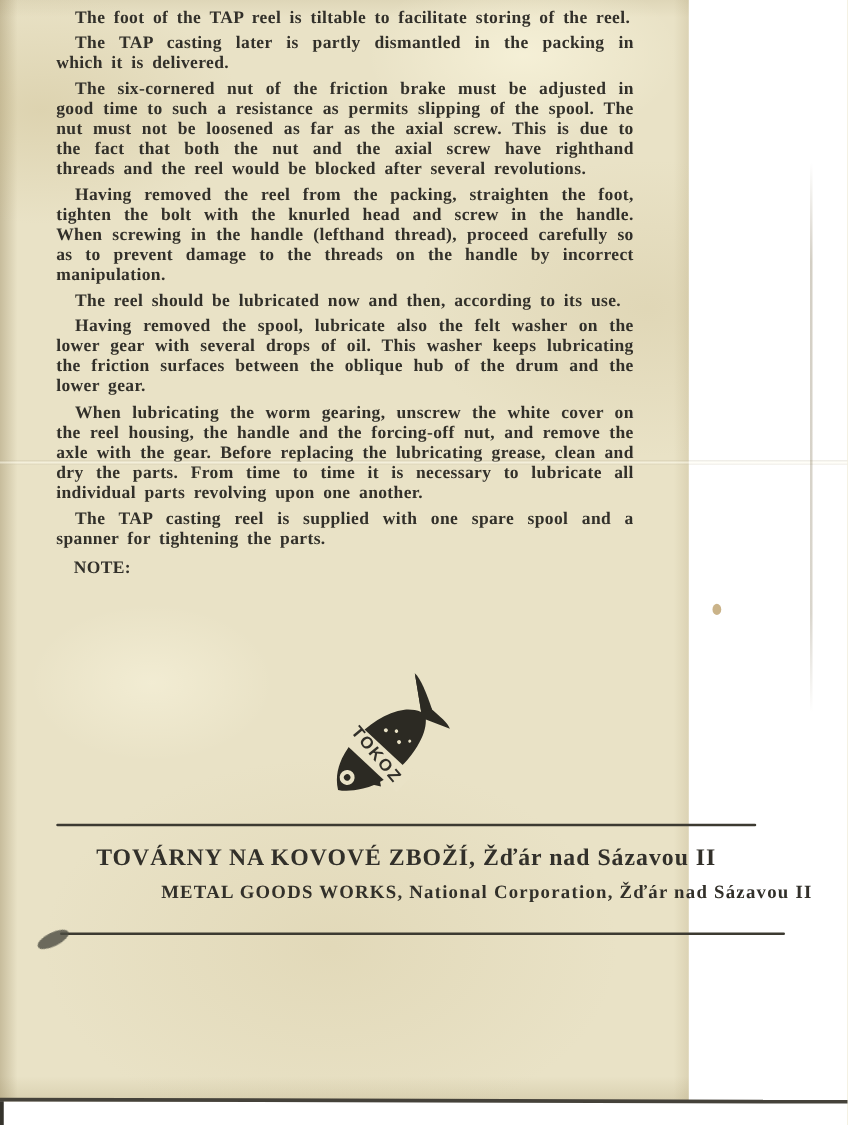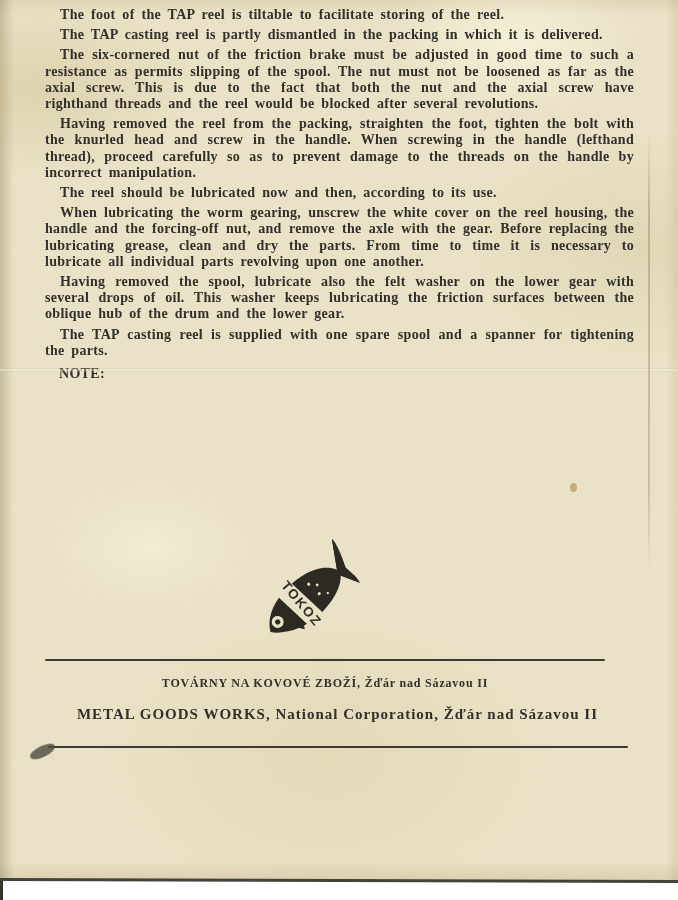--- a/index.html
+++ b/index.html
@@ -3,21 +3,21 @@
 <meta charset="utf-8">
 <style>
   html, body { margin:0; padding:0; }
   body {
     width:678px; height:900px; position:relative; overflow:hidden;
     background:#ffffff;
     font-family:"Liberation Serif", serif;
     --paper:#e9e2c6; --ink:#32302a;
   }
   .paper {
-    position:absolute; left:0; top:0; width:678px; height:881px;
+    position:absolute; left:0; top:0; width:551px; height:881px;
     background-color:var(--paper);
     background-image:
       radial-gradient(230px 130px at 6% 10%, rgba(196,180,130,.32), transparent 70%),
       radial-gradient(260px 170px at 94% 28%, rgba(198,183,138,.26), transparent 70%),
       radial-gradient(320px 210px at 48% 86%, rgba(203,188,143,.24), transparent 72%),
       radial-gradient(180px 100px at 76% 5%, rgba(255,251,228,.55), transparent 70%),
       radial-gradient(140px 90px at 22% 62%, rgba(255,251,230,.40), transparent 70%),
       linear-gradient(90deg, rgba(128,110,68,.32), rgba(128,110,68,0) 14px),
       linear-gradient(270deg, rgba(148,130,84,.16), rgba(148,130,84,0) 12px),
       linear-gradient(0deg, rgba(158,143,98,.22), rgba(158,143,98,0) 20px),
@@ -42,22 +42,22 @@
     font-size:14px; line-height:16.2px; font-weight:700;
     text-align:justify; letter-spacing:.3px; word-spacing:3px;
   }
   .logo { position:absolute; left:252px; top:537px; width:116px; height:116px; }
   .rule { position:absolute; height:2px; background:#3c3a31; border-radius:1px; }
   .rule-1 { left:45px; top:659px; width:560px; }
   .rule-2 { left:48px; top:746px; width:580px; box-shadow:0 -2px 0 -1px rgba(60,58,49,.45); }
   .footer-line {
     position:absolute; text-align:center; font-weight:700; color:var(--ink);
   }
-  .footer-czech  { left:45px;  top:676px; width:560px; font-size:12px; letter-spacing:.8px; }
-  .footer-english{ left:25px;  top:706px; width:625px; font-size:15px;   letter-spacing:1px; }
+  .footer-czech  { left:45px;  top:676px; width:560px; font-size:19px; letter-spacing:.8px; }
+  .footer-english{ left:25px;  top:706px; width:625px; font-size:15px;   letter-spacing:1px;text-align:right; }
   .imprint       { left:45px;  top:759px; width:560px; font-size:14.5px; letter-spacing:.6px; }
   .smudge {
     position:absolute; left:29px; top:746px; width:27px; height:11px;
     background:#4c4c42; border-radius:50%;
     transform:rotate(-26deg); opacity:.8; filter:blur(.4px);
   }
   .crease-h {
     position:absolute; left:0; top:368px; width:678px; height:4px;
     background:linear-gradient(to bottom, rgba(120,105,65,.14), rgba(255,253,240,.5) 50%, rgba(120,105,65,.10));
   }
@@ -79,26 +79,26 @@
     font-weight:bold; font-size:13.5px; letter-spacing:1.5px; fill:var(--ink);
   }
 </style>
 </head>
 <body style="--paper: #e9e2c6; --ink: #32302a;">
 
 <div class="paper">
 
   <div class="text-col">
     <p class="para">The foot of the TAP reel is tiltable to facilitate storing of the reel.</p>
-    <p class="para">The TAP casting reel is partly dismantled in the packing in which it is delivered.</p>
+    <p class="para">The TAP casting later is partly dismantled in the packing in which it is delivered.</p>
     <p class="para">The six-cornered nut of the friction brake must be adjusted in good time to such a resistance as permits slipping of the spool. The nut must not be loosened as far as the axial screw. This is due to the fact that both the nut and the axial screw have righthand threads and the reel would be blocked after several revolutions.</p>
     <p class="para">Having removed the reel from the packing, straighten the foot, tighten the bolt with the knurled head and screw in the handle. When screwing in the handle (lefthand thread), proceed carefully so as to prevent damage to the threads on the handle by incorrect manipulation.</p>
     <p class="para">The reel should be lubricated now and then, according to its use.</p>
+    <p class="para">Having removed the spool, lubricate also the felt washer on the lower gear with several drops of oil. This washer keeps lubricating the friction surfaces between the oblique hub of the drum and the lower gear.</p>
     <p class="para">When lubricating the worm gearing, unscrew the white cover on the reel housing, the handle and the forcing-off nut, and remove the axle with the gear. Before replacing the lubricating grease, clean and dry the parts. From time to time it is necessary to lubricate all individual parts revolving upon one another.</p>
-    <p class="para">Having removed the spool, lubricate also the felt washer on the lower gear with several drops of oil. This washer keeps lubricating the friction surfaces between the oblique hub of the drum and the lower gear.</p>
     <p class="para">The TAP casting reel is supplied with one spare spool and a spanner for tightening the parts.</p>
     <div class="note-row">
       <span class="note-label">NOTE:</span>
     </div>
   </div>
 
   <div class="logo">
     <svg viewBox="0 0 116 116" width="116" height="116">
       <g transform="translate(57,60) rotate(-40)">
         <path fill="#2c2a23" d="M -52 2

